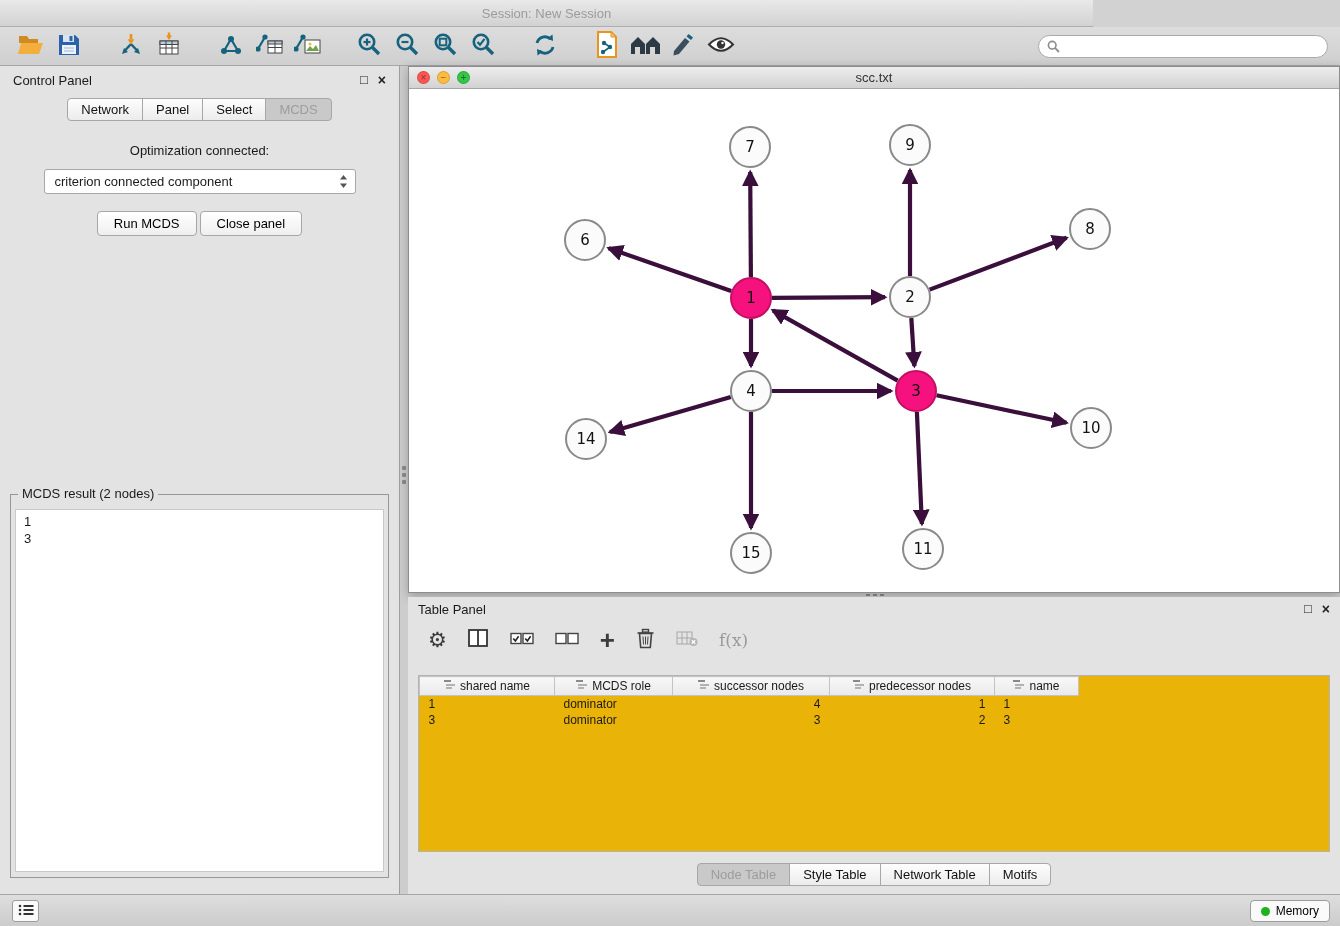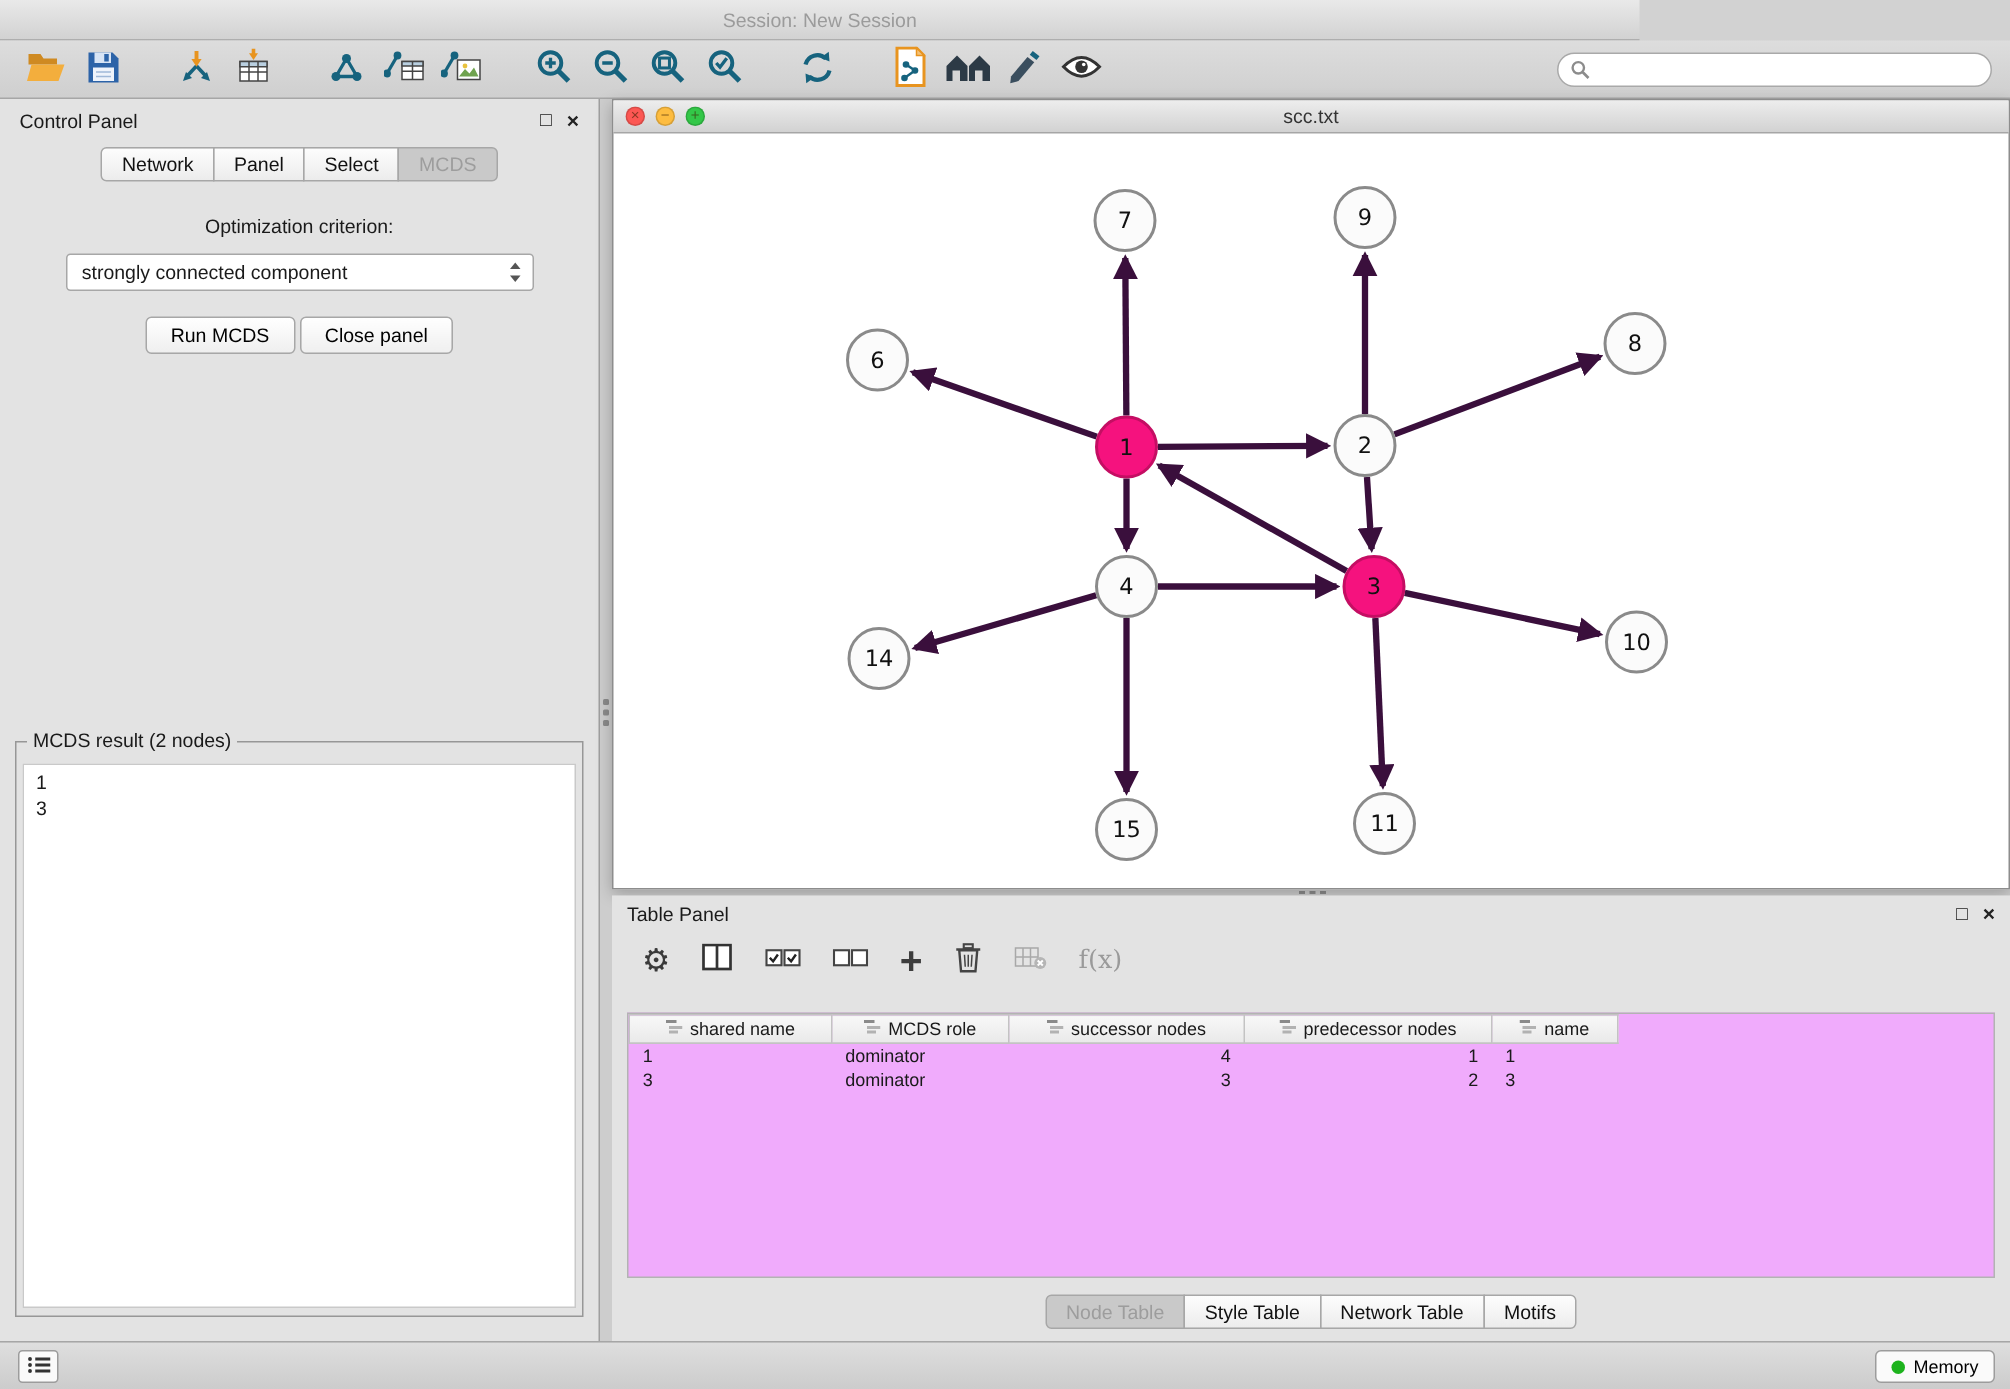--- a/index.html
+++ b/index.html
@@ -127,21 +127,21 @@
   .tp-toolbar { height: 38px; display: flex; align-items: center; gap: 21px; padding-left: 20px; }
   .tp-ic { border: none; background: transparent; display: flex; align-items: center; justify-content: center; padding: 0; }
   .gear-glyph { font-family: "DejaVu Sans", sans-serif; font-size: 21px; color: #3a3a3a; line-height: 21px; }
   .plus-glyph { font-size: 26px; font-weight: bold; color: #3d3d3d; line-height: 22px; }
   .fx {
     font-family: "DejaVu Serif", "Liberation Serif", serif; 
     font-size: 17px; color: #9a9a9a;
   }
   .tp-table-wrap {
     position: absolute; left: 10px; right: 10px; top: 78px; bottom: 42px;
-    background: #f0abfc; border: 1px solid #b3b3b3; overflow: hidden;
+    background: #eab308; border: 1px solid #b3b3b3; overflow: hidden;
   }
   table.node-table { border-collapse: collapse; table-layout: fixed; font-size: 12px; }
   table.node-table th {
     background: linear-gradient(#f8f8f8, #e9e9e9);
     border: 1px solid #c3c3c3; font-weight: normal; height: 19px; padding: 0 4px;
     white-space: nowrap;
   }
   table.node-table th .th-inner { display: flex; align-items: center; justify-content: center; gap: 5px; }
   table.node-table td { height: 16px; padding: 0 9px; white-space: nowrap; }
   td.align-left { text-align: left; }
@@ -324,23 +324,23 @@
       <button class="win-btn float">□</button>
       <button class="win-btn">×</button>
     </span>
   </div>
   <div class="cp-tabs">
       <div class="cp-tab">Network</div>
       <div class="cp-tab">Panel</div>
       <div class="cp-tab">Select</div>
       <div class="cp-tab active">MCDS</div>
     </div>
-  <div class="opt-label">Optimization criterion:</div>
+  <div class="opt-label">Optimization connected:</div>
   <div class="dropdown">
-    <span>strongly connected component</span>
+    <span>criterion connected component</span>
     <span class="dd-arrows">
         <svg width="9" height="15" viewBox="0 0 9 15">
           <path d="M4.5 1 L8 5.4 H1 z" fill="#555"></path>
           <path d="M4.5 14 L1 9.6 H8 z" fill="#555"></path>
         </svg>
       </span>
   </div>
   <div class="cp-buttons">
     <button class="btn">Run MCDS</button>
     <button class="btn">Close panel</button>

